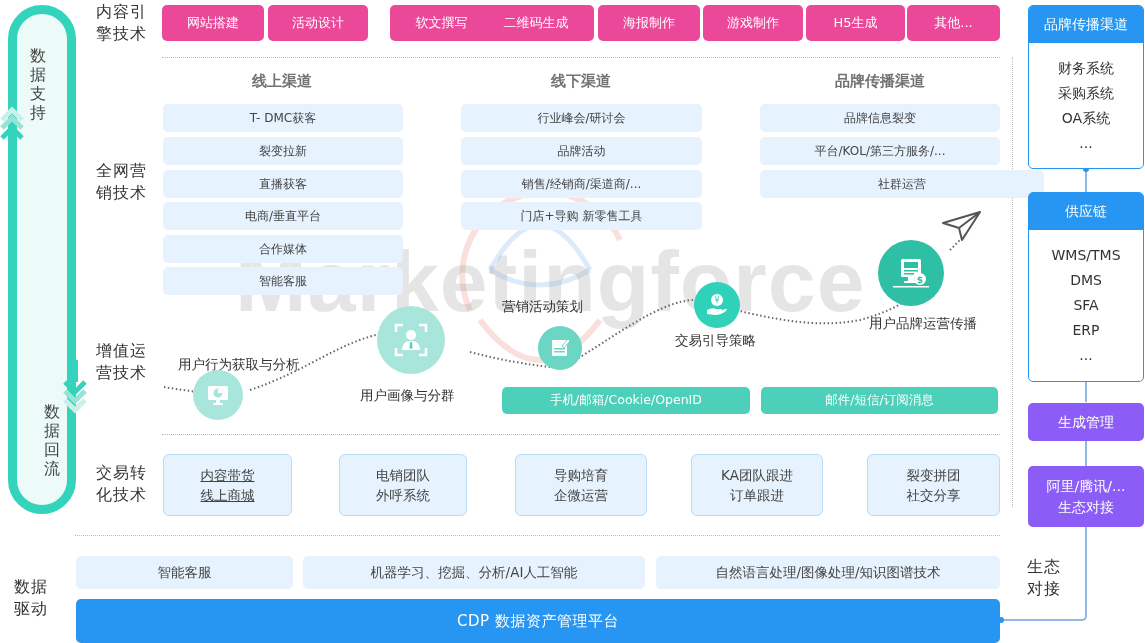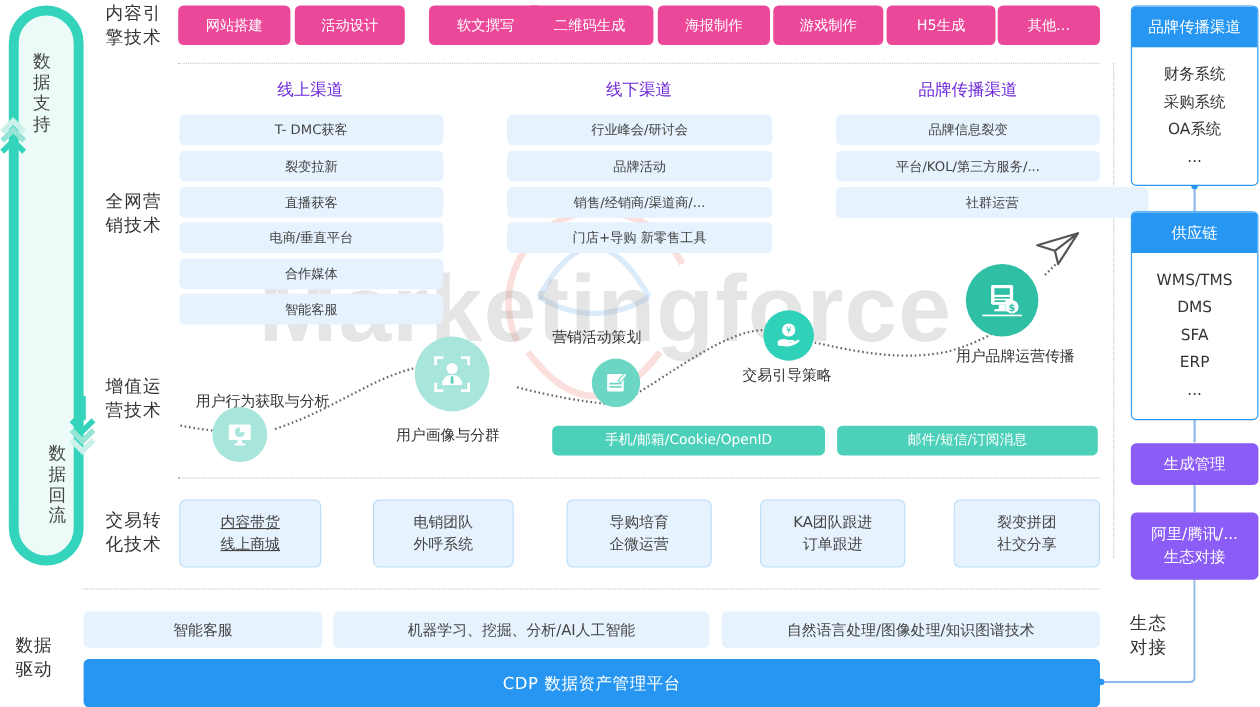--- a/index.html
+++ b/index.html
@@ -12,21 +12,21 @@
   .capsule-text { font-size: 16px; line-height: 19px; color: #444; width: 18px; text-align: center; }
 
   .row-label { font-size: 16px; line-height: 22px; color: #333; letter-spacing: 1px; }
 
   
   .eng-btn { top: 5px; height: 36px; background: #ec4899; border-radius: 5px; color: #fff; font-size: 13px; display: flex; align-items: center; justify-content: center; }
 
   .dotted-h { height: 0; border-top: 1px dotted #bbb; }
   .dotted-v { width: 0; border-left: 1px dotted #bbb; }
 
-  .channel-title { font-size: 15px; font-weight: normal; color: #6d28d9; text-align: center; }
+  .channel-title { font-size: 15px; font-weight: bold; color: #737373; text-align: center; }
   .chip { height: 28px; background: #e6f2fd; border-radius: 5px; font-size: 12px; color: #444; display: flex; align-items: center; justify-content: center; }
 
   .watermark { left: 235px; top: 232px; font-size: 86px; font-weight: bold; color: rgba(160,160,160,0.28); letter-spacing: 1px; white-space: nowrap; font-family: "Liberation Sans", sans-serif; }
 
   .node { border-radius: 50%; display: flex; align-items: center; justify-content: center; }
   .node-label { font-size: 13.5px; color: #333; white-space: nowrap; }
 
   .teal-bar { height: 27px; background: #4cd0b9; border-radius: 5px; color: #fff; font-size: 12.5px; display: flex; align-items: center; justify-content: center; }
 
   .tx-card { top: 454px; height: 62px; background: #e6f2fd; border: 1px solid #b9dcf7; border-radius: 6px; font-size: 13.5px; color: #444; display: flex; flex-direction: column; align-items: center; justify-content: center; line-height: 20px; }
@@ -69,21 +69,21 @@
   <rect x="10" y="0" width="6" height="22" fill="#34d4bc"></rect>
   <polyline points="3,22 13,32 23,22" fill="none" stroke="#34d4bc" stroke-width="5"></polyline>
   <polyline points="3,31 13,41 23,31" fill="none" stroke="#97e3d6" stroke-width="5"></polyline>
   <polyline points="3,40 13,50 23,40" fill="none" stroke="#c9f1ea" stroke-width="5"></polyline>
 </svg>
 
 <div class="abs row-label" style="left:96px;top:1px;">
   <div>内容引</div>
   <div>擎技术</div>
 </div>
-<div class="abs row-label" style="left:96px;top:172px;">
+<div class="abs row-label" style="left:96px;top:160px;">
   <div>全网营</div>
   <div>销技术</div>
 </div>
 <div class="abs row-label" style="left:96px;top:340px;">
   <div>增值运</div>
   <div>营技术</div>
 </div>
 <div class="abs row-label" style="left:96px;top:462px;">
   <div>交易转</div>
   <div>化技术</div>

